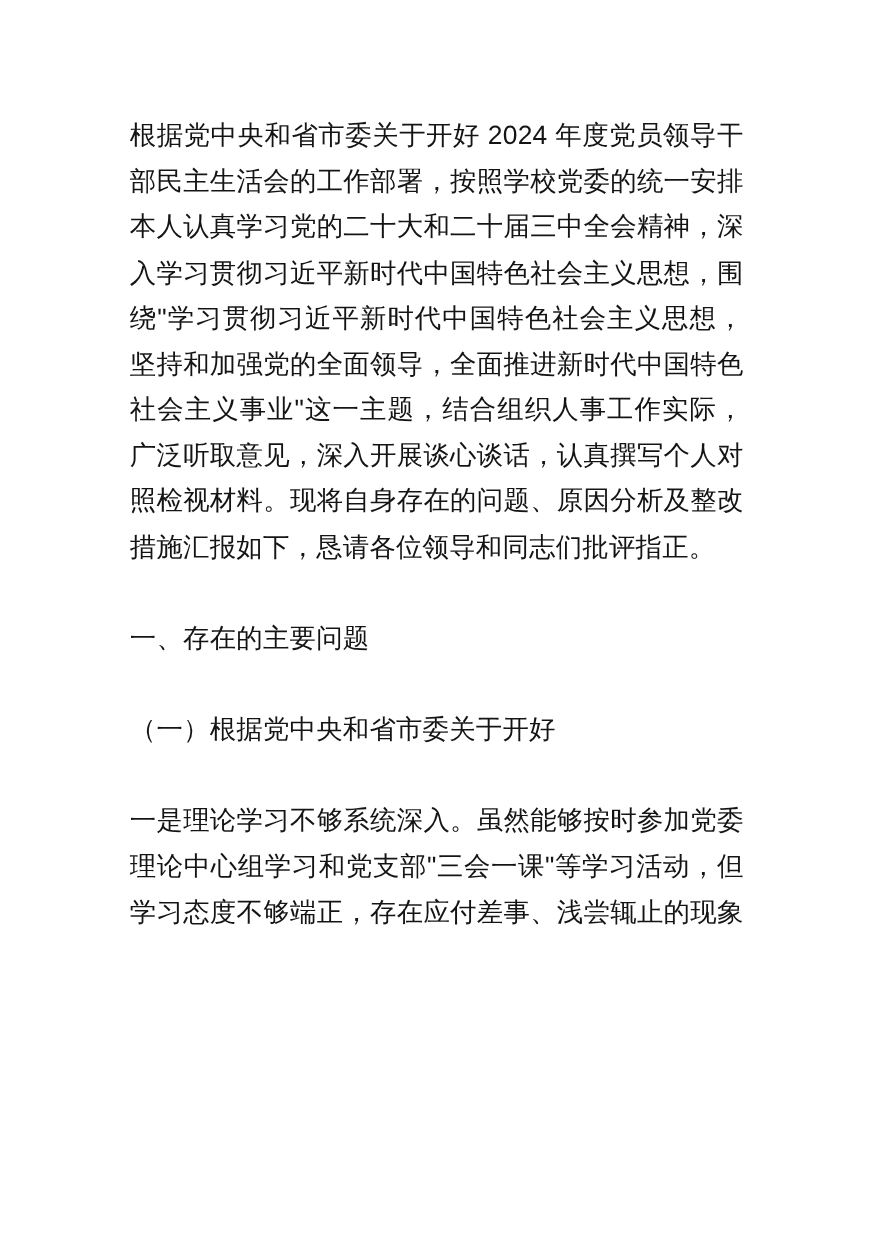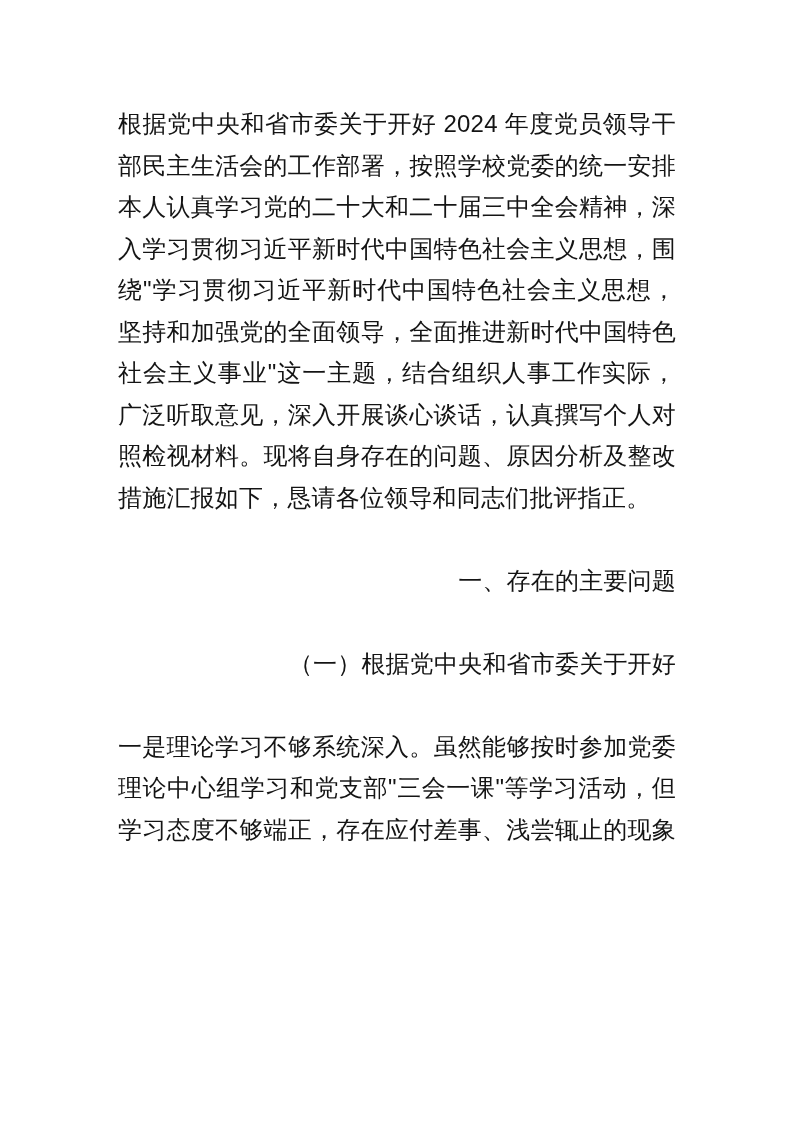--- a/index.html
+++ b/index.html
@@ -20,21 +20,21 @@
     line-height: 41.5px;
     overflow: hidden;
   }
   .block {
     margin: 0 0 41.5px 0;
     text-align: justify;
     letter-spacing: 0.2px;
     word-break: break-all;
   }
   .block.heading {
-    text-align: right;
+    text-align: left;
   }
   .block:last-child {
     margin-bottom: 0;
   }
 </style>
 </head>
 <body>
 
 <div class="page">
   <p class="block paragraph">根据党中央和省市委关于开好 2024 年度党员领导干部民主生活会的工作部署，按照学校党委的统一安排本人认真学习党的二十大和二十届三中全会精神，深入学习贯彻习近平新时代中国特色社会主义思想，围绕"学习贯彻习近平新时代中国特色社会主义思想，坚持和加强党的全面领导，全面推进新时代中国特色社会主义事业"这一主题，结合组织人事工作实际，广泛听取意见，深入开展谈心谈话，认真撰写个人对照检视材料。现将自身存在的问题、原因分析及整改措施汇报如下，恳请各位领导和同志们批评指正。</p>

